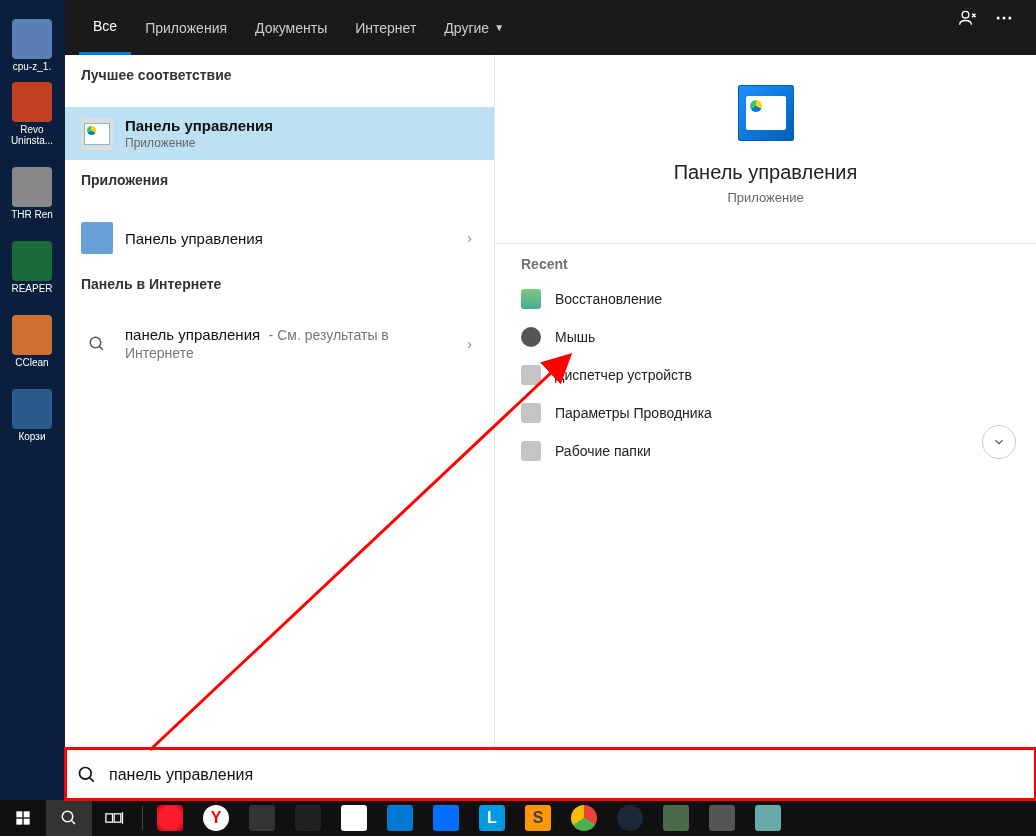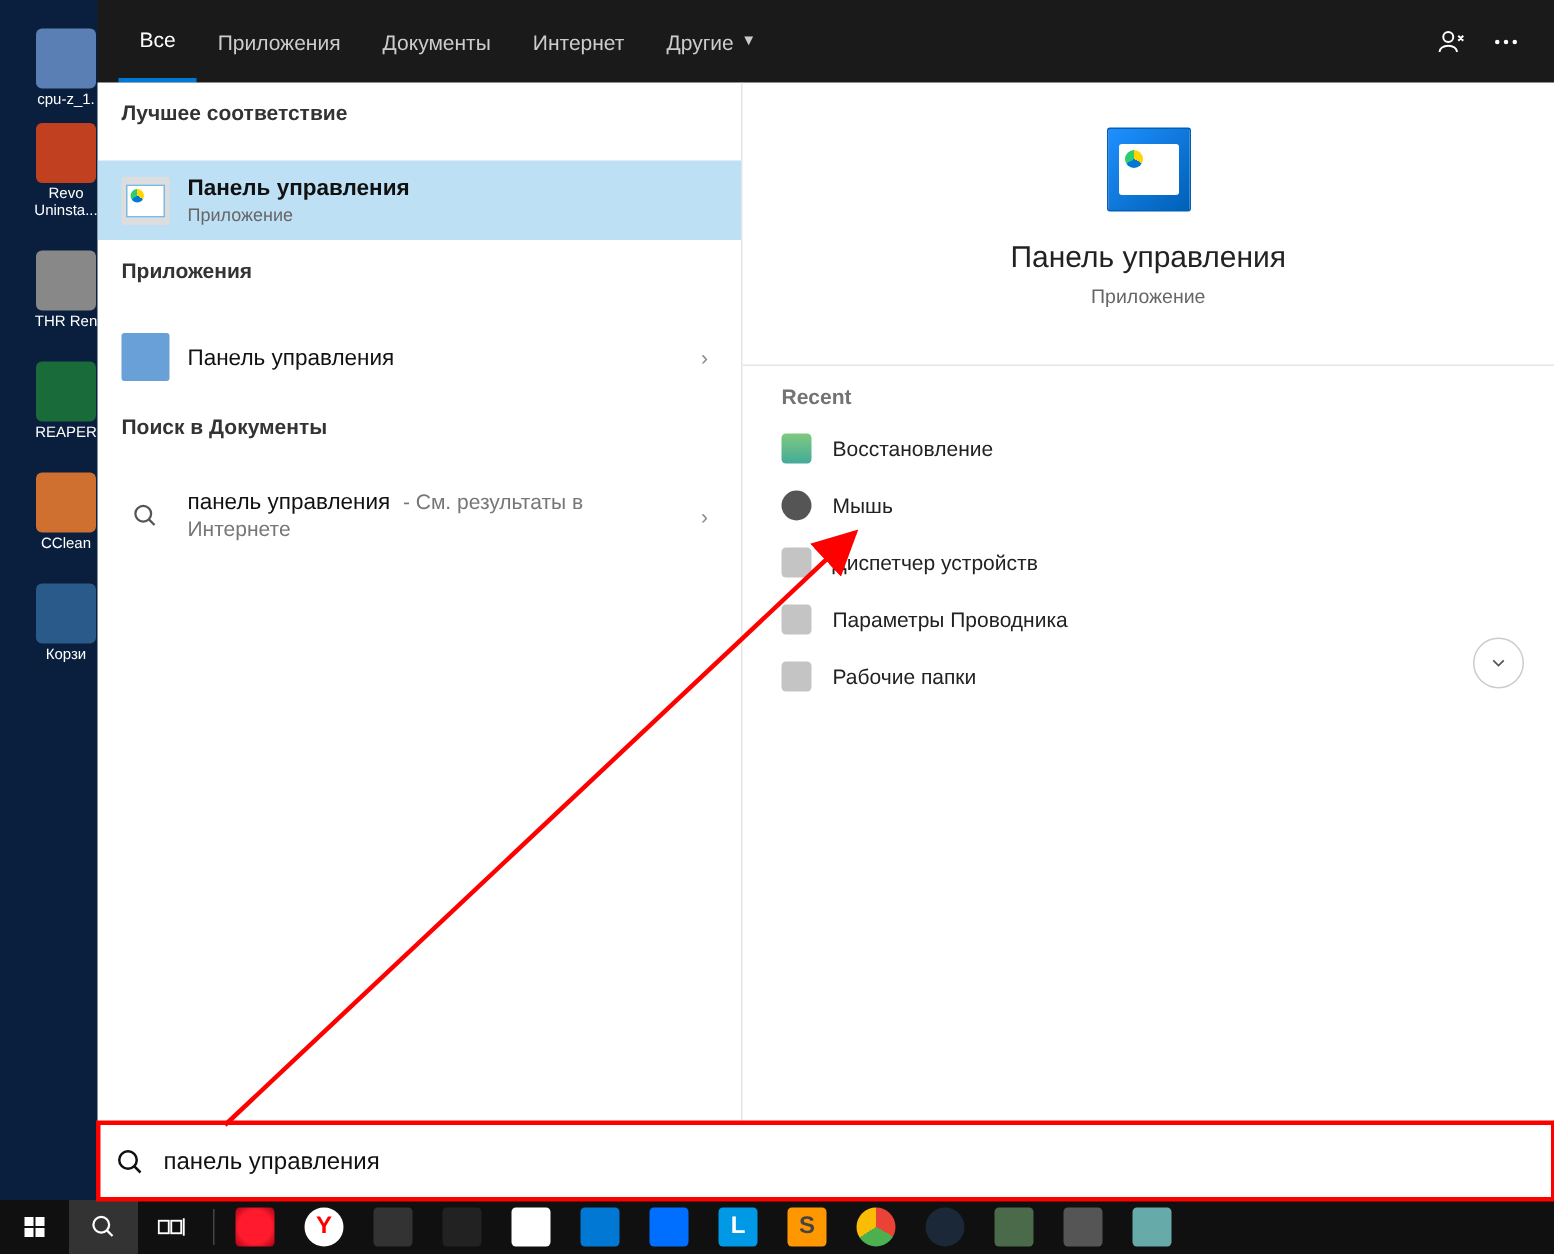--- a/index.html
+++ b/index.html
@@ -1,27 +1,27 @@
 <!DOCTYPE html>
 <html><head>
 <meta charset="utf-8">
 <style>
 * { margin: 0; padding: 0; box-sizing: border-box; font-family: "Segoe UI", Tahoma, sans-serif; }
 body { width: 1036px; height: 836px; background: #0a1f3d; overflow: hidden; position: relative; }
 
 
-.desktop-icons { position: absolute; top: 0; left: 12px; width: 70px; height: 100%; }
+.desktop-icons { position: absolute; top: 0; left: 0; width: 70px; height: 100%; }
 .desk-icon { width: 56px; height: 70px; display: flex; flex-direction: column; align-items: center; justify-content: flex-end; color: #fff; font-size: 10px; text-align: center; padding: 2px; margin: 4px; }
 .desk-icon .glyph { width: 40px; height: 40px; background: #4a6fa5; border-radius: 4px; margin-bottom: 2px; }
 
 
 .search-panel { position: absolute; left: 65px; top: 0; right: 0; bottom: 88px; display: flex; flex-direction: column; }
 
 
-.tabs-bar { background: #1a1a1a; height: 55px; display: flex; align-items: center; padding: 0 14px; color: #fff; font-size: 14px; }
+.tabs-bar { background: #1a1a1a; height: 55px; display: flex; padding: 0 14px; color: #fff; font-size: 14px; }
 .tab { padding: 16px 14px; cursor: pointer; color: #ccc; display: flex; align-items: center; height: 55px; }
 .tab.active { color: #fff; border-bottom: 3px solid #0078d4; }
 .tabs-spacer { flex: 1; }
 .feedback-icon, .more-icon { width: 36px; height: 36px; display: flex; align-items: center; justify-content: center; color: #fff; cursor: pointer; }
 .chev-down { margin-left: 5px; font-size: 10px; }
 
 
 .panel-body { flex: 1; display: flex; background: #fff; overflow: hidden; }
 .left-col { width: 430px; border-right: 1px solid #e5e5e5; overflow-y: auto; }
 .right-col { flex: 1; padding: 0; overflow-y: auto; position: relative; }
@@ -144,21 +144,21 @@
 
       <div class="section-header">Приложения</div>
       <div class="result-item">
         <div class="thumb" style="background:#6aa0d8"></div>
         <div class="txt">
             <div class="t1" style="font-weight:400">Панель управления</div>
           </div>
         <div class="chev">›</div>
       </div>
 
-      <div class="section-header">Поиск в Документы</div>
+      <div class="section-header">Панель в Интернете</div>
       <div class="result-item">
         <div class="thumb" style="background:transparent">
           <svg width="18" height="18" viewBox="0 0 24 24" fill="none" stroke="#555" stroke-width="2">
               <circle cx="10" cy="10" r="7"></circle>
               <path d="M20 20l-5-5"></path>
             </svg>
         </div>
         <div class="txt">
           <span style="font-size:15px;color:#111">панель управления</span>
           <span style="font-size:14px;color:#777;margin-left:4px">- См. результаты в Интернете</span>

